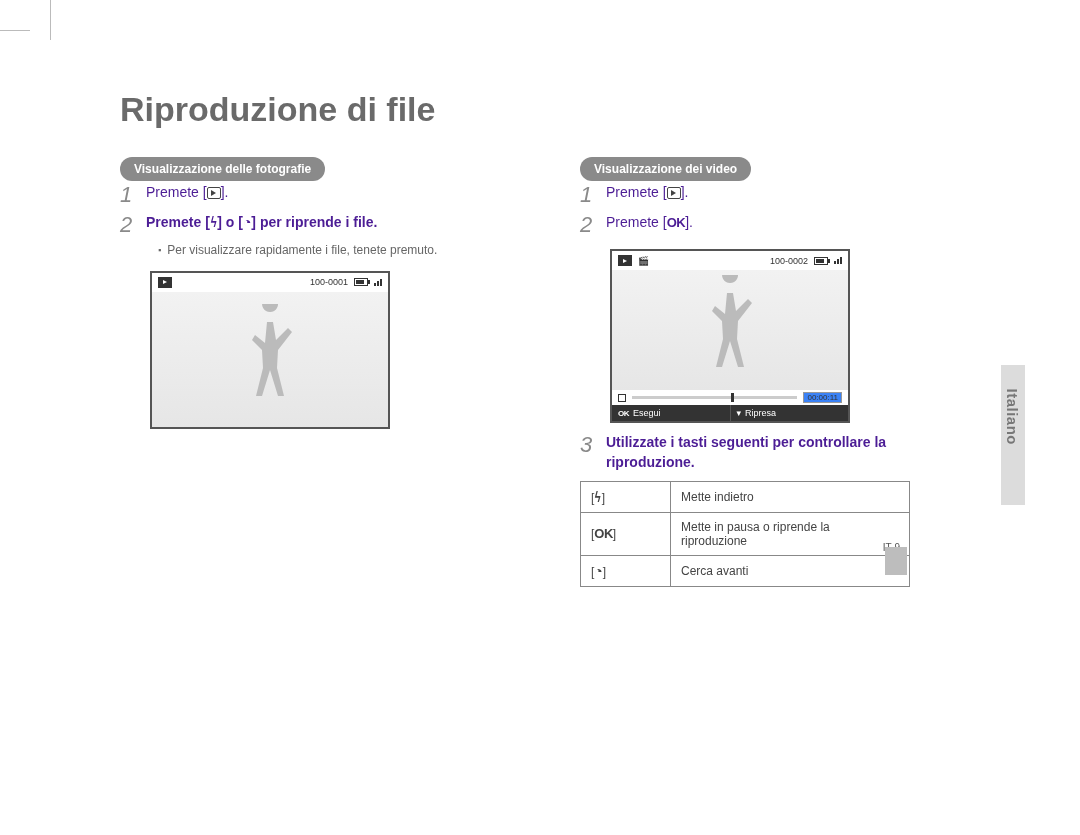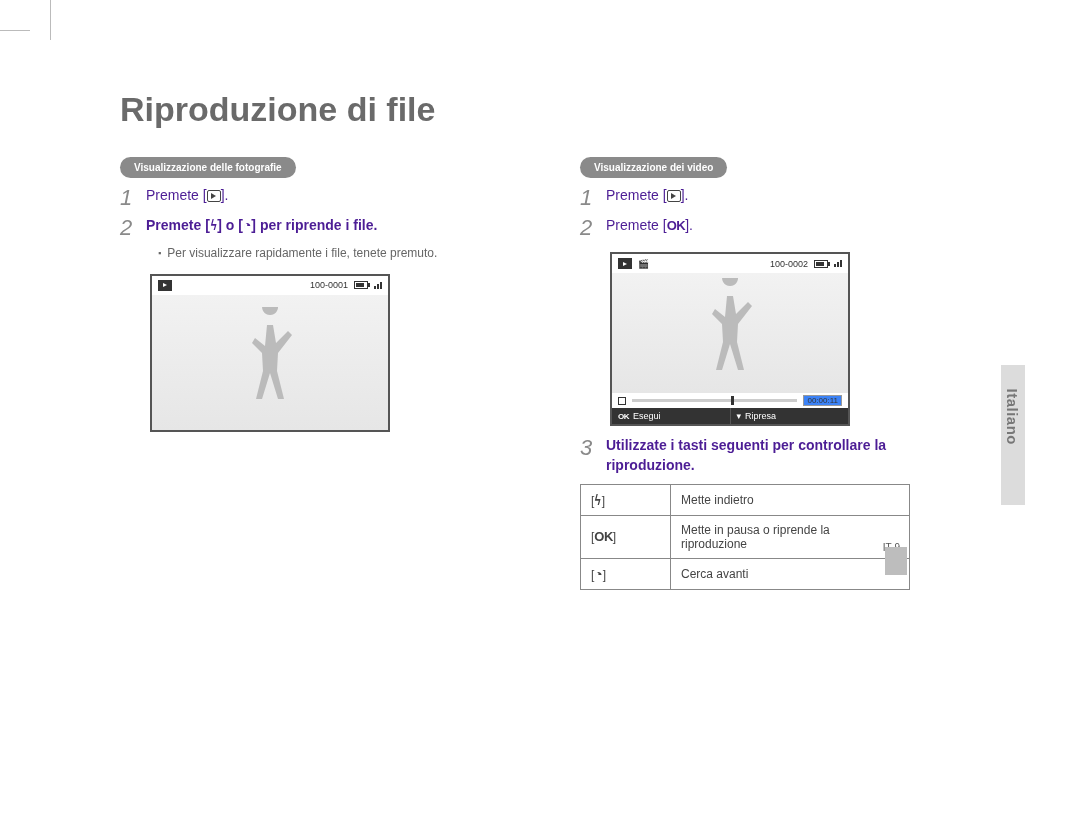--- a/index.html
+++ b/index.html
@@ -31,25 +31,25 @@
     display: flex;
     gap: 80px;
     padding-left: 60px;
     width: 900px;
   }
   .col { flex: 1; }
   .pill {
     display: inline-block;
     background: #8a8a8a;
     color: #fff;
-    font-size: 10px;
+    font-size: 12px;
     font-weight: bold;
     padding: 5px 14px;
     border-radius: 12px;
-    margin-bottom: 8px;
+    margin-bottom: 2px;
   }
   ol.steps { list-style: none; }
   ol.steps > li {
     display: flex;
     align-items: flex-start;
     margin-bottom: 6px;
   }
   .stepnum {
     font-style: italic;
     font-size: 22px;

